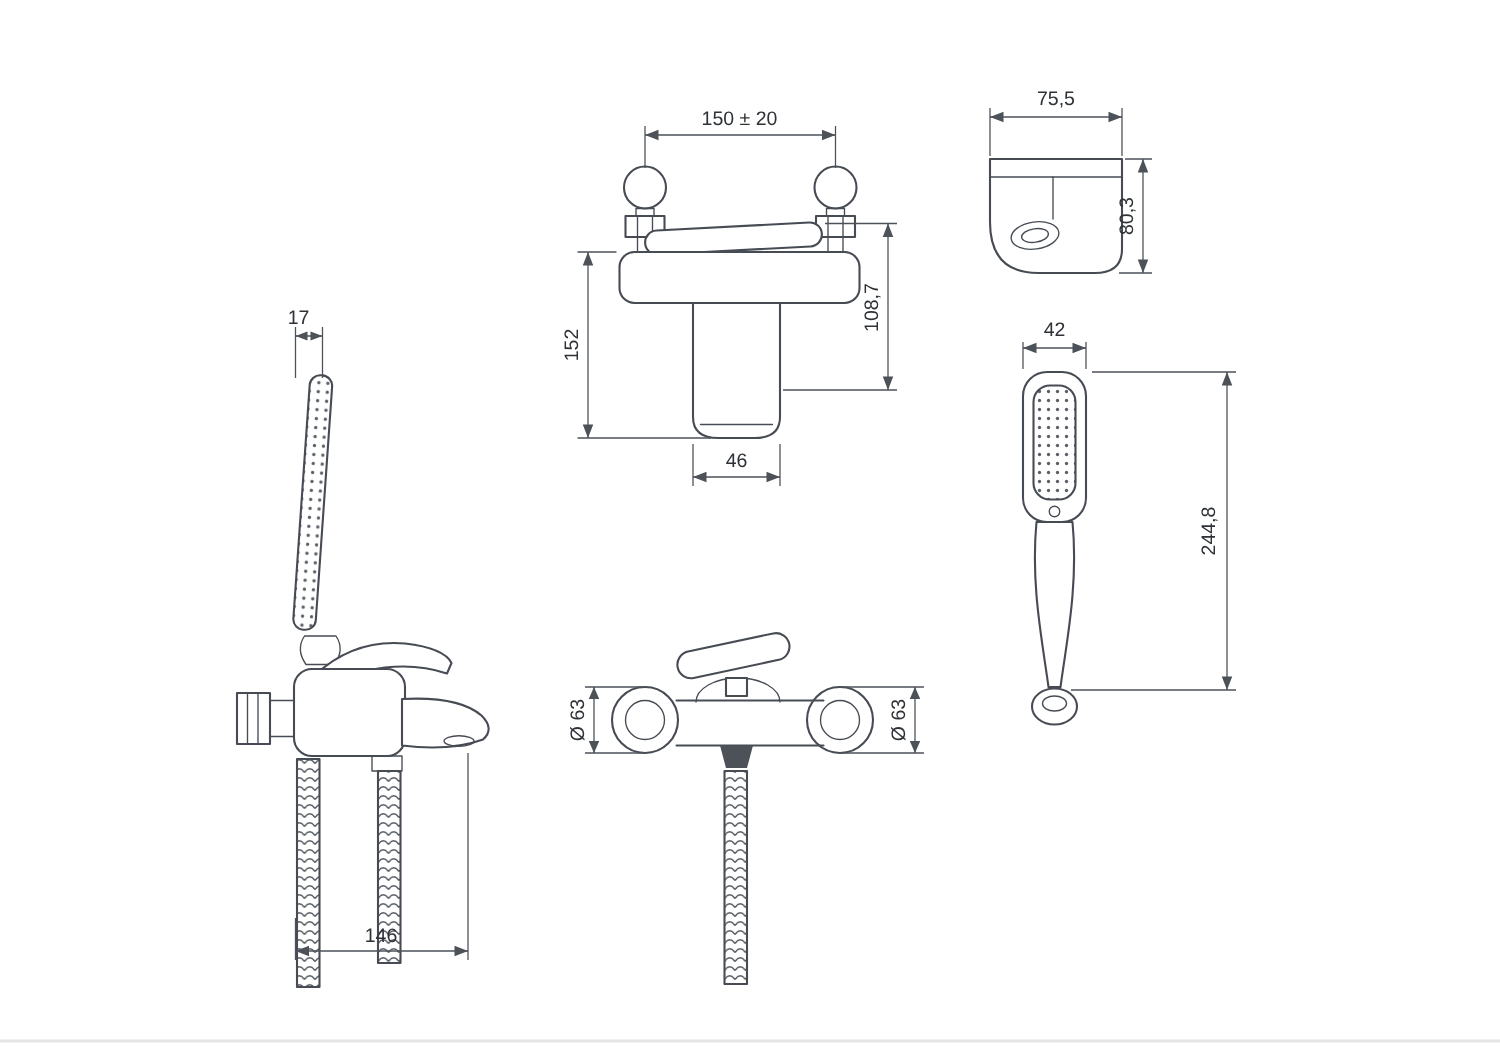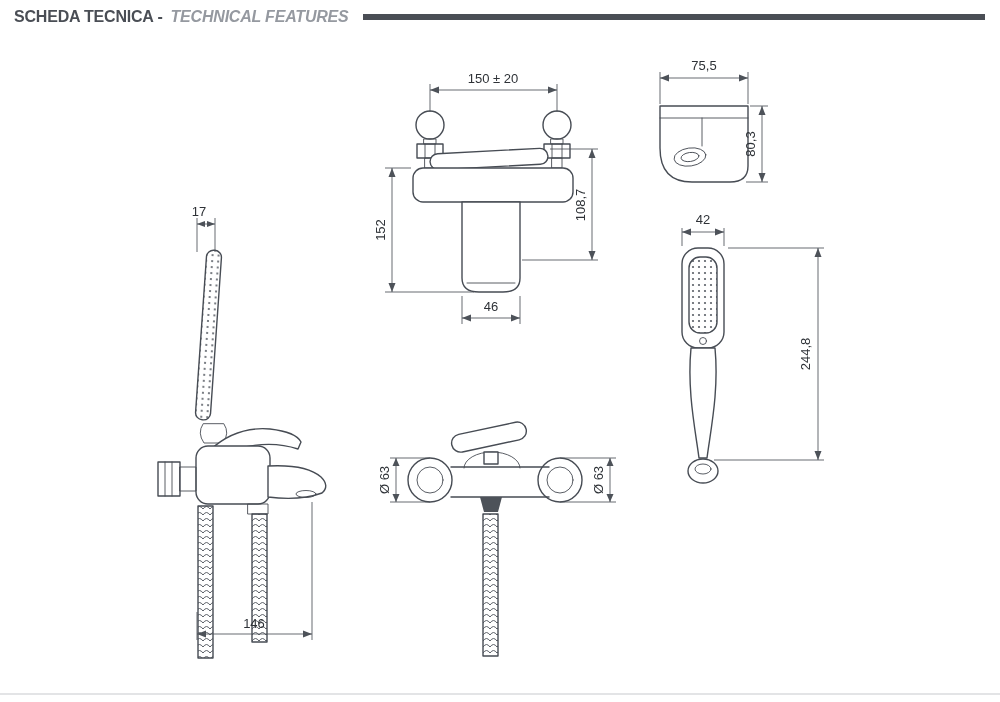--- a/index.html
+++ b/index.html
@@ -18,25 +18,20 @@
   .lnp{stroke:var(--line-color,#474c54);stroke-width:1.4;stroke-linejoin:round;}
   .dim{stroke:var(--dim-color,#4d5259);stroke-width:.85;fill:none;}
   .arr{fill:var(--dim-color,#4d5259);stroke:none;}
   .dtx{font:13px "Liberation Sans",sans-serif;fill:var(--text-color,#2e3237);text-anchor:middle;}
 </style>
 </head>
 <body>
 
 <div class="sheet">
 
-  <header>
-    <span class="h-it">SCHEDA TECNICA -</span>
-    <span class="h-en">TECHNICAL FEATURES</span>
-    <span class="h-rule"></span>
-  </header>
 
   <svg width="1000" height="702" viewBox="0 0 1000 702">
     <defs>
       <pattern id="dots" width="6" height="6" patternUnits="userSpaceOnUse">
         <circle cx="3" cy="3" r="1.1" fill="#5a5f66"></circle>
       </pattern>
       <pattern id="coil" width="7" height="6" patternUnits="userSpaceOnUse">
         <path d="M0,5 Q3.5,0 7,5" fill="none" stroke="#5a5f66" stroke-width="1"></path>
       </pattern>
     </defs>

